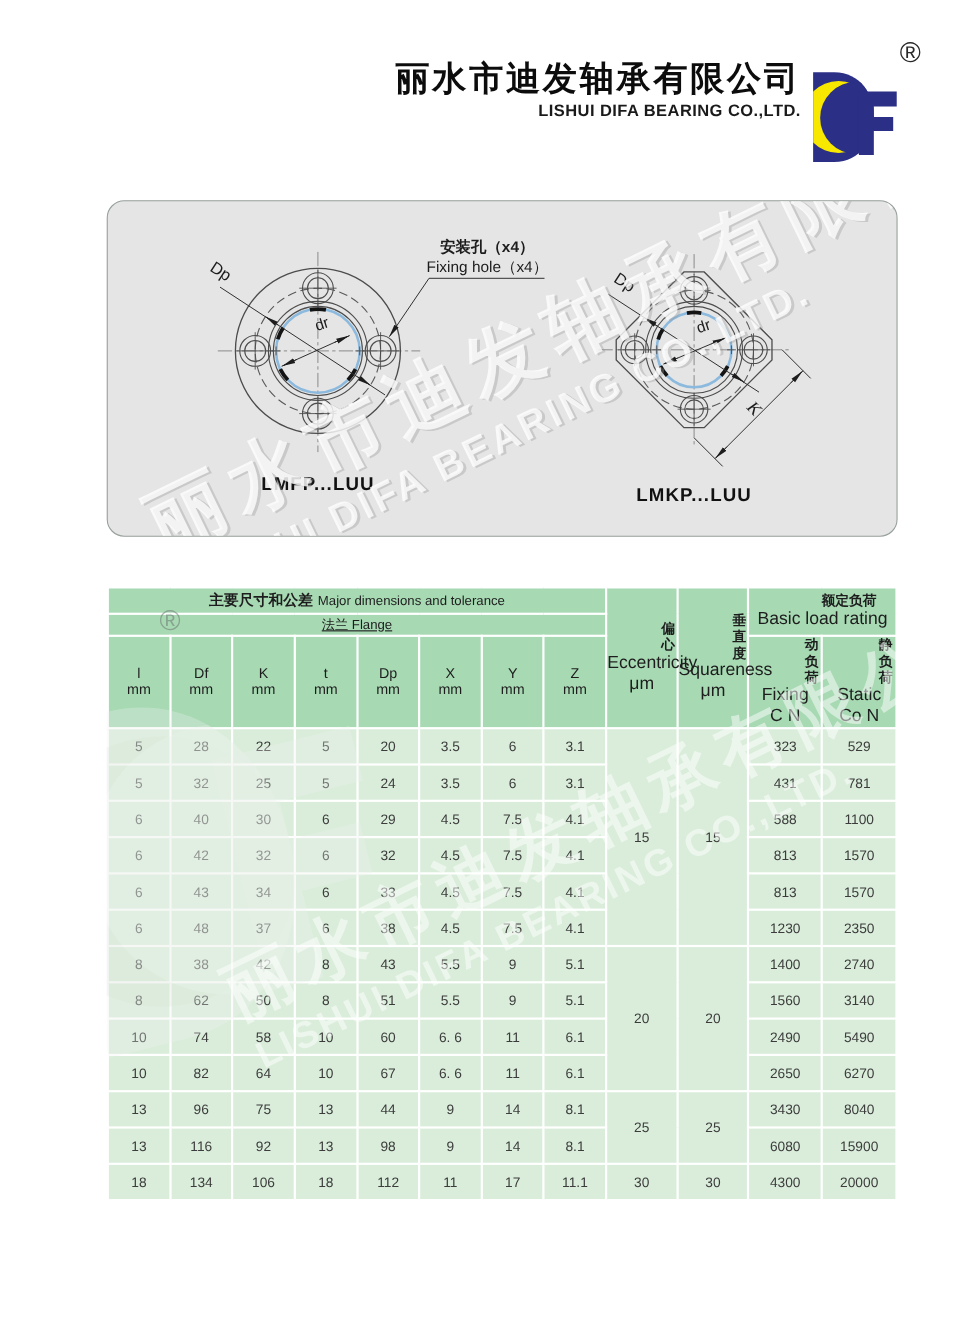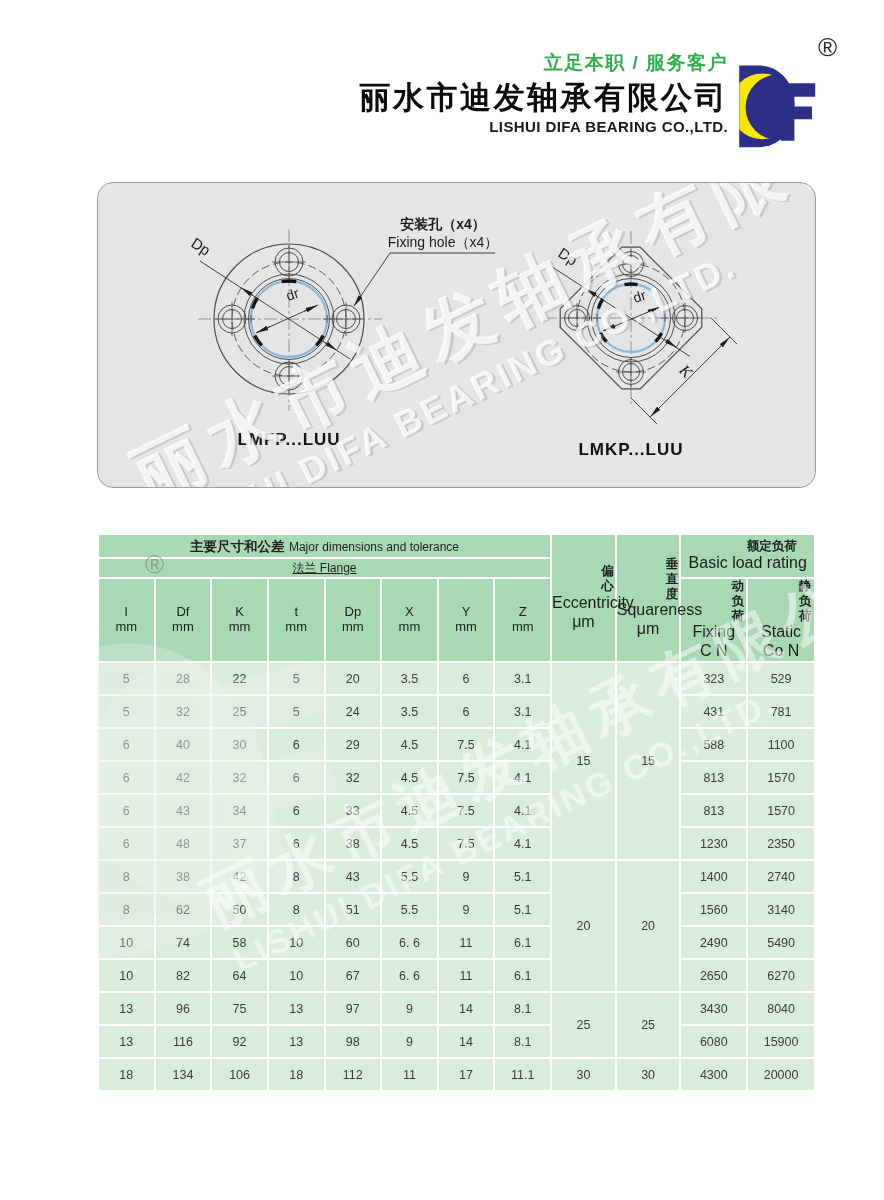--- a/index.html
+++ b/index.html
@@ -63,21 +63,20 @@
   .dwg-label-sm{font-family:"Liberation Sans",sans-serif;font-size:14px;fill:#1c1c1c;}
   .dwg-caption{font-family:"Liberation Sans",sans-serif;font-size:17px;font-weight:bold;fill:#111;letter-spacing:1px;}
   .k-label{font-family:"Liberation Serif",serif;font-style:italic;font-size:16px;fill:#1c1c1c;}
 </style>
 </head>
 <body>
 
 <div class="page">
 
   <div class="header-text">
-    <div class="slogan">立足本职 / 服务客户</div>
     <div class="company-cn">丽水市迪发轴承有限公司</div>
     <div class="company-en">LISHUI DIFA BEARING CO.,LTD.</div>
   </div>
 
   <div class="logo-box">
     <svg width="80" height="94" viewBox="0 0 100 115">
       <defs>
           <clipPath id="dclip">
             <path d="M4,12 H28 C58,12 73,38 73,62 C73,88 58,114 28,114 H4 Z"></path>
           </clipPath>
@@ -443,21 +442,21 @@
             <td>11</td>
             <td>6.1</td>
             <td>2650</td>
             <td>6270</td>
           </tr>
           <tr>
             <td>13</td>
             <td>96</td>
             <td>75</td>
             <td>13</td>
-            <td>97</td>
+            <td>44</td>
             <td>9</td>
             <td>14</td>
             <td>8.1</td>
             <td rowspan="2">25</td>
             <td rowspan="2">25</td>
             <td>3430</td>
             <td>8040</td>
           </tr>
           <tr>
             <td>13</td>

